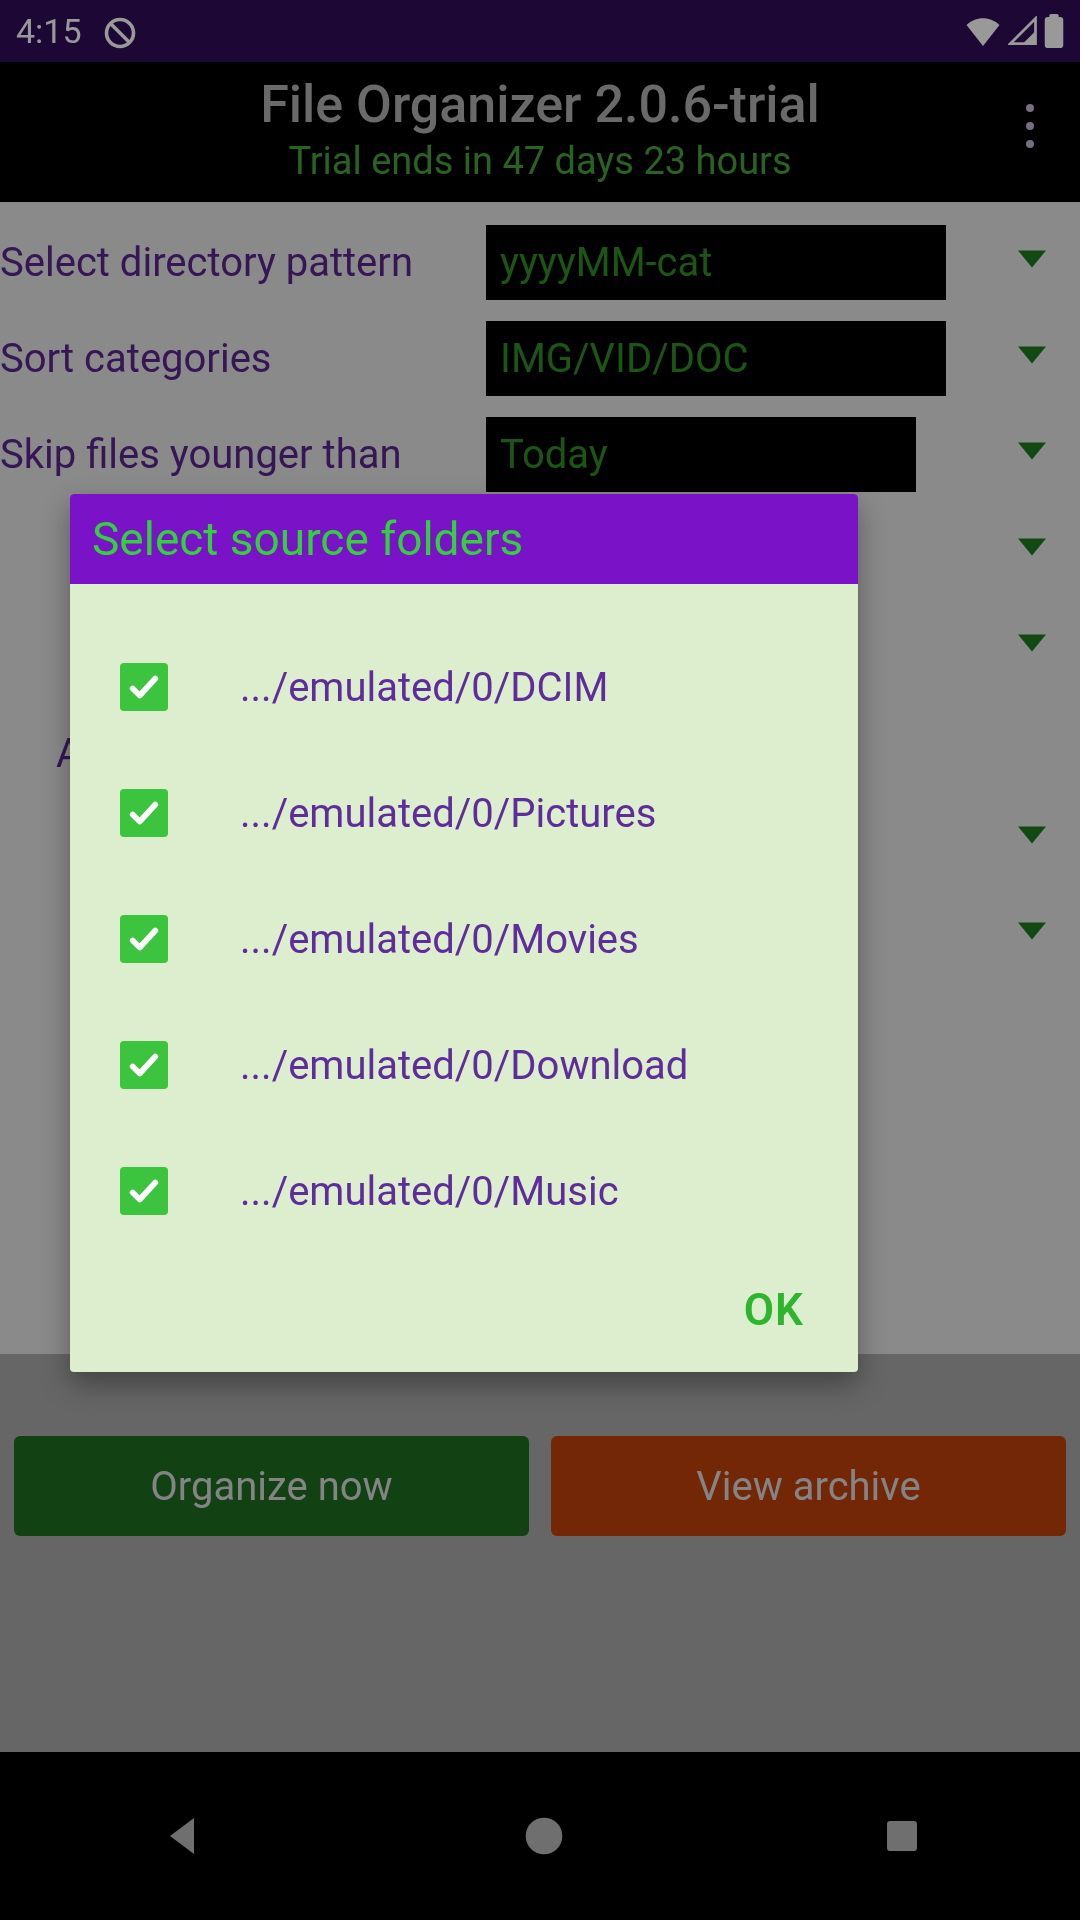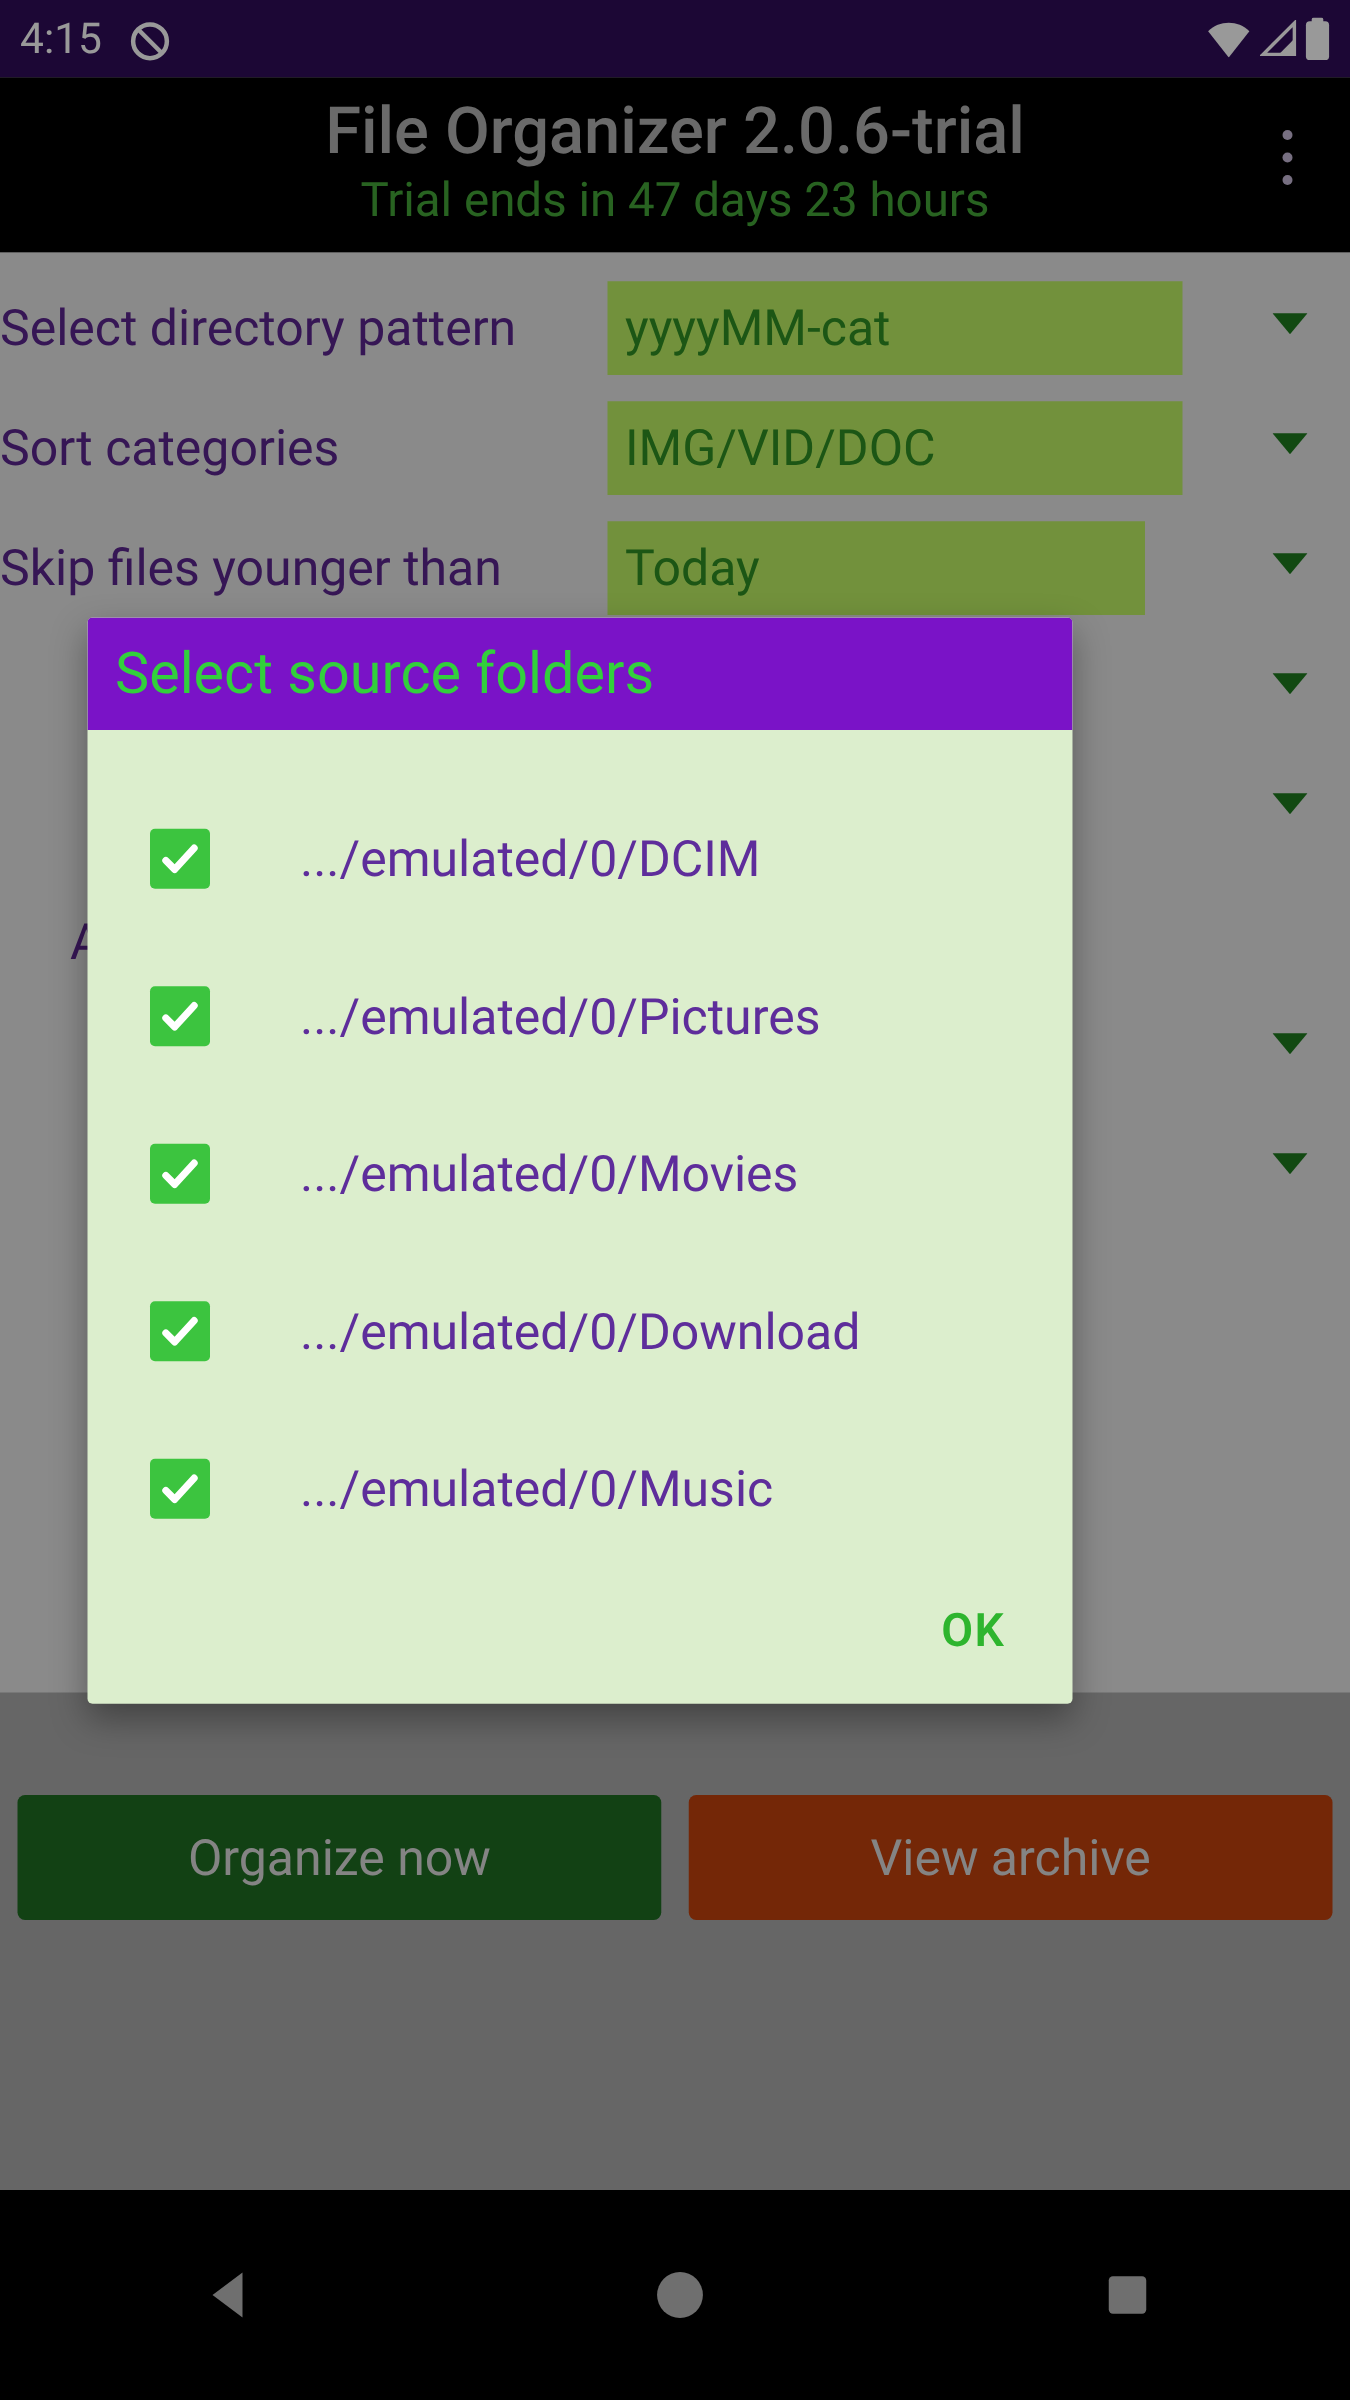--- a/index.html
+++ b/index.html
@@ -78,21 +78,21 @@
     position: relative;
   }
   .setting-label {
     color: #5b258e;
     font-size: 40px;
     text-align: left;
     width: 480px;
     padding-right: 10px;
   }
   .setting-value-box {
-    background: #bef264;
+    background: #000000;
     color: #2f8f24;
     font-size: 40px;
     padding: 14px 14px;
     margin-left: 6px;
     flex: 0 0 auto;
   }
   .dropdown-icon {
     position: absolute;
     right: 34px;
     top: 36px;
@@ -178,21 +178,21 @@
     color: #5e2d9b;
     font-size: 40px;
   }
   .dialog-footer {
     display:flex;
     justify-content:flex-end;
     padding: 30px 54px 36px 0;
   }
   .ok-btn {
     color: #2eb52e;
-    font-size: 37px;
+    font-size: 44px;
     font-weight: 600;
     letter-spacing: 1px;
   }
 </style>
 </head>
 <body>
 
 <div class="screen">
 
   <div class="status-bar">

